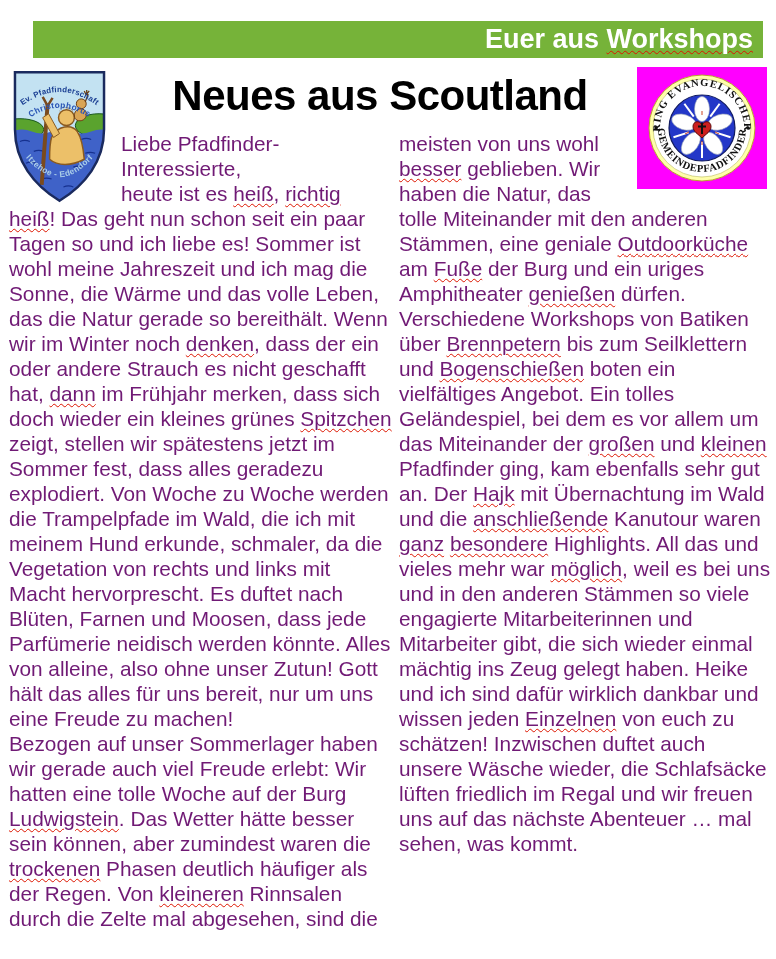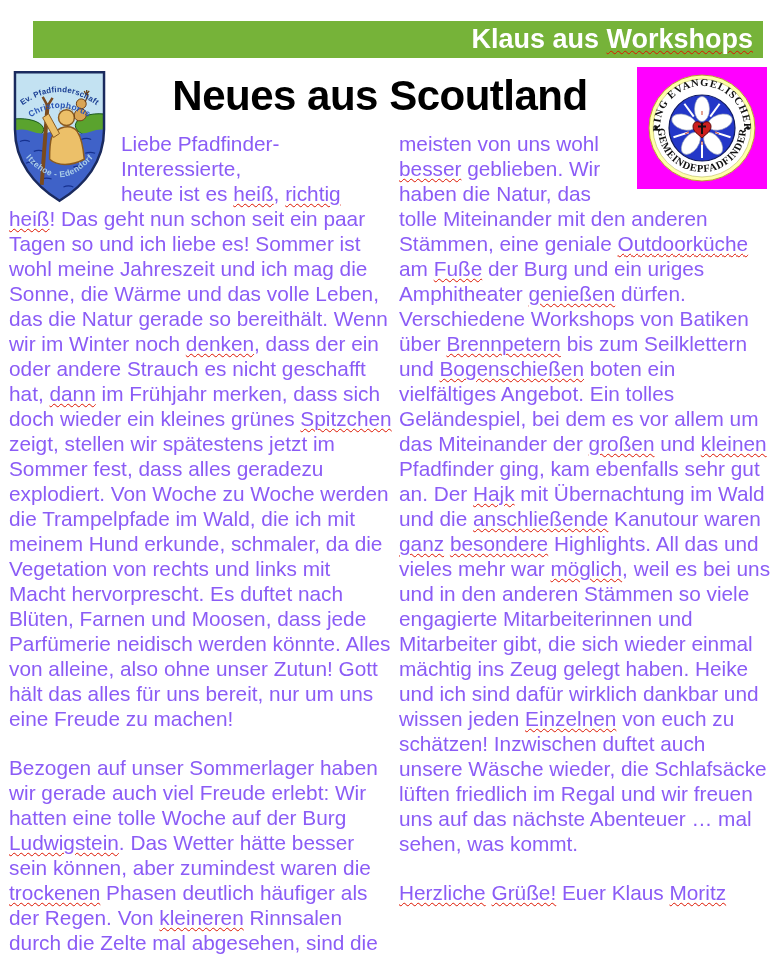--- a/index.html
+++ b/index.html
@@ -34,46 +34,46 @@
     white-space:nowrap;
   }
 
   
   .left-logo  { position:absolute; left:12px;  top:68px; width:95px;  height:135px; }
   .right-logo { position:absolute; left:637px; top:67px; width:130px; height:122px; }
 
   
   .column {
     position:absolute; top:131px;
-    font-size:20.8px; line-height:25px; color:#8b5cf6;
+    font-size:20.8px; line-height:25px; color:#701a75;
   }
   .col-left  { left:9px;   width:383px; }
   .col-right { left:399px; width:372px; }
   .column p { margin:0; white-space:pre-wrap; }
-  .column p + p { margin-top:24px; }
+  .column p + p { }
 
   .flow-spacer-left  { float:left;  width:112px; height:72px; }
   .flow-spacer-right { float:right; width:142px; height:60px; }
 
   
   .sp {
     text-decoration-line: underline;
     text-decoration-style: wavy;
     text-decoration-color: var(--squiggle);
     text-decoration-thickness: 1px;
     text-underline-offset: 2px;
   }
 </style>
 </head>
 <body>
 
 <div class="page">
 
   <div class="header-bar" style="background: rgb(118, 179, 57);">
-    <span><span>Klaus aus </span><span class="sp">Workshops</span></span>
+    <span><span>Euer aus </span><span class="sp">Workshops</span></span>
   </div>
 
   <div class="main-title">Neues aus Scoutland</div>
 
   <svg class="left-logo" viewBox="0 0 96 136" aria-hidden="true">
     <defs>
       <clipPath id="shieldClip">
         <path d="M48 134 C22 118 3 94 3 62 L3 4 L93 4 L93 62 C93 94 74 118 48 134 Z"></path>
       </clipPath>
       <path id="arcTop" d="M10 38 Q48 10 86 38"></path>
@@ -172,16 +172,15 @@
 Interessierte,
 heute ist es </span><span class="sp">heiß</span><span>, </span><span class="sp">richtig</span><span> </span><span class="sp">heiß</span><span>! Das geht nun schon seit ein paar Tagen so und ich liebe es! Sommer ist wohl meine Jahreszeit und ich mag die Sonne, die Wärme und das volle Leben, das die Natur gerade so bereithält. Wenn wir im Winter noch </span><span class="sp">denken</span><span>, dass der ein oder andere Strauch es nicht geschafft hat, </span><span class="sp">dann</span><span> im Frühjahr merken, dass sich doch wieder ein kleines grünes </span><span class="sp">Spitzchen</span><span> zeigt, stellen wir spätestens jetzt im Sommer fest, dass alles geradezu explodiert. Von Woche zu Woche werden die Trampelpfade im Wald, die ich mit meinem Hund erkunde, schmaler, da die Vegetation von rechts und links mit Macht hervorprescht. Es duftet nach Blüten, Farnen und Moosen, dass jede Parfümerie neidisch werden könnte. Alles von alleine, also ohne unser Zutun! Gott hält das alles für uns bereit, nur um uns eine Freude zu machen!</span></span></p>
     <p><span><span>Bezogen auf unser Sommerlager haben wir gerade auch viel Freude erlebt: Wir hatten eine tolle Woche auf der Burg </span><span class="sp">Ludwigstein</span><span>. Das Wetter hätte besser sein können, aber zumindest waren die </span><span class="sp">trockenen</span><span> Phasen deutlich häufiger als der Regen. Von </span><span class="sp">kleineren</span><span> Rinnsalen durch die Zelte mal abgesehen, sind die</span></span></p>
   </div>
 
   <div class="column col-right">
     <p><span class="flow-spacer-right"></span><span><span>meisten von uns wohl
 </span><span class="sp">besser</span><span> geblieben. Wir
 haben die Natur, das
 tolle Miteinander mit den anderen Stämmen, eine geniale </span><span class="sp">Outdoorküche</span><span> am </span><span class="sp">Fuße</span><span> der Burg und ein uriges Amphitheater </span><span class="sp">genießen</span><span> dürfen. Verschiedene Workshops von Batiken über </span><span class="sp">Brennpetern</span><span> bis zum Seilklettern und </span><span class="sp">Bogenschießen</span><span> boten ein vielfältiges Angebot. Ein tolles Geländespiel, bei dem es vor allem um das Miteinander der </span><span class="sp">großen</span><span> und </span><span class="sp">kleinen</span><span> Pfadfinder ging, kam ebenfalls sehr gut an. Der </span><span class="sp">Hajk</span><span> mit Übernachtung im Wald und die </span><span class="sp">anschließende</span><span> Kanutour waren </span><span class="sp">ganz</span><span> </span><span class="sp">besondere</span><span> Highlights. All das und vieles mehr war </span><span class="sp">möglich</span><span>, weil es bei uns und in den anderen Stämmen so viele engagierte Mitarbeiterinnen und Mitarbeiter gibt, die sich wieder einmal mächtig ins Zeug gelegt haben. Heike und ich sind dafür wirklich dankbar und wissen jeden </span><span class="sp">Einzelnen</span><span> von euch zu schätzen! Inzwischen duftet auch unsere Wäsche wieder, die Schlafsäcke lüften friedlich im Regal und wir freuen uns auf das nächste Abenteuer … mal sehen, was kommt.</span></span></p>
-    <p><span><span class="sp">Herzliche</span><span> </span><span class="sp">Grüße!</span><span> Euer Klaus </span><span class="sp">Moritz</span></span></p>
   </div>
 
 </div>
 
 </body></html>

